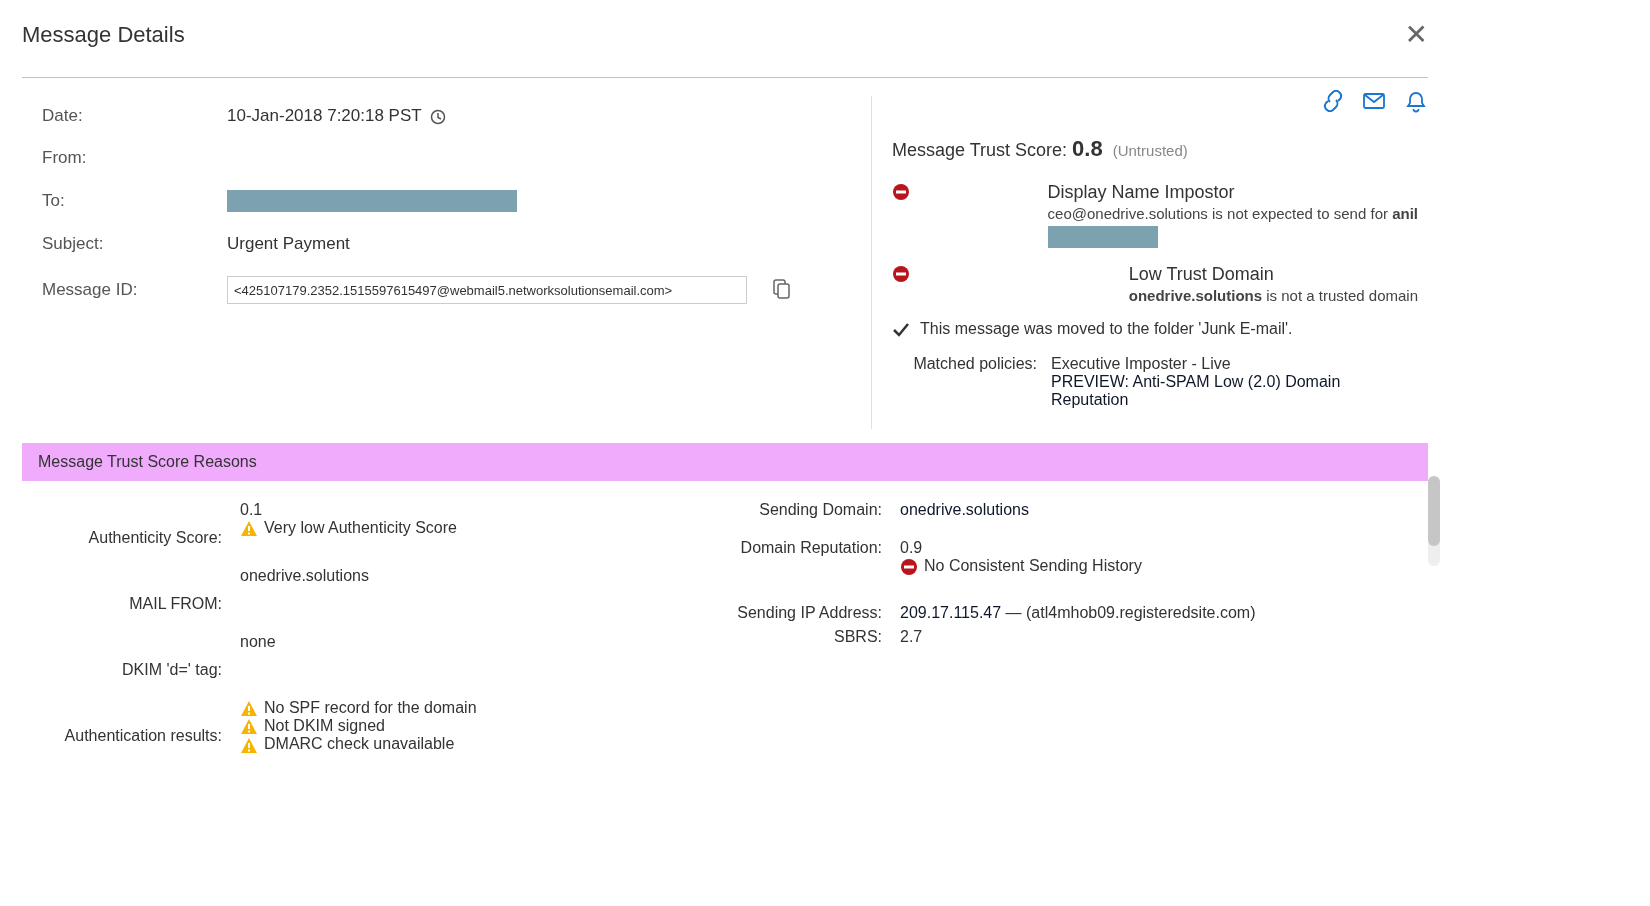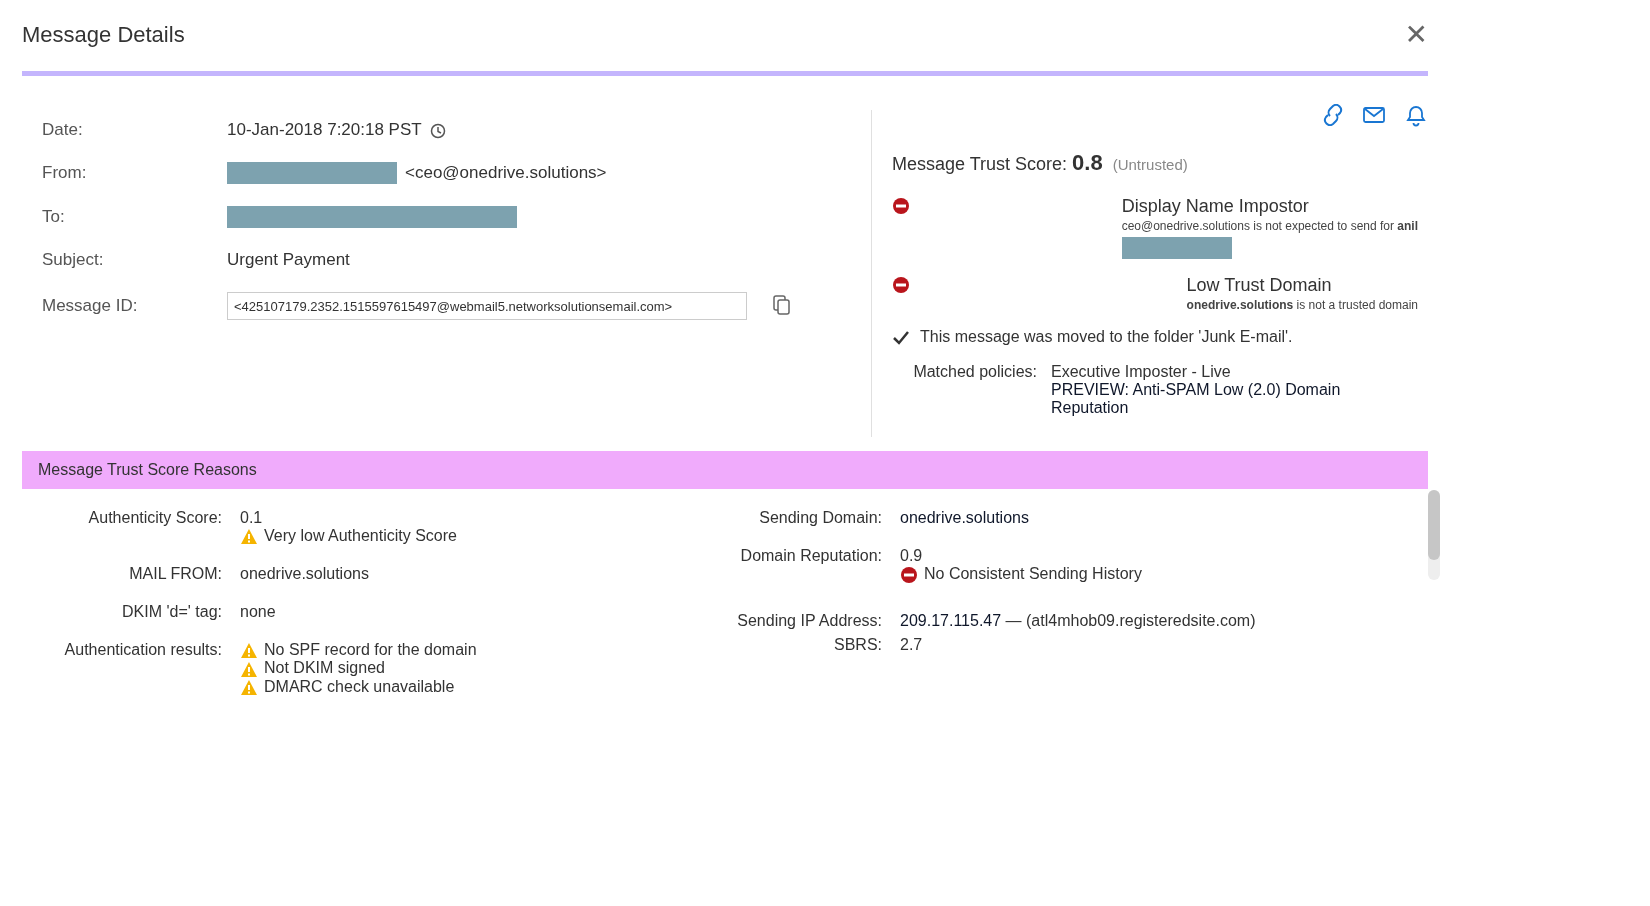--- a/index.html
+++ b/index.html
@@ -10,23 +10,23 @@
   font-size: 16px;
 }
 .panel {
   width: 1450px;
   padding: 18px 22px 0 22px;
 }
 .header {
   display: flex;
   justify-content: space-between;
   align-items: center;
-  border-bottom: 5px solid #c4b5fd;
-  padding-bottom: 20px;
-  margin-bottom: 34px;
+  border-bottom: 1px solid #c4b5fd;
+  padding-bottom: 26px;
+  margin-bottom: 18px;
 }
 .page-title {
   font-size: 22px;
   font-weight: 400;
   color: #333;
 }
 .close-btn {
   font-size: 28px;
   color: #666;
   cursor: pointer;
@@ -116,21 +116,21 @@
   justify-content: space-between;
 }
 .stop-icon {
   flex: 0 0 20px;
 }
 .reason-title {
   font-size: 18px;
   color: #333;
 }
 .reason-desc {
-  font-size: 12px;
+  font-size: 15px;
   color: #444;
   margin-top: 2px;
 }
 .check-line {
   display: flex;
   gap: 10px;
   align-items: center;
   margin-bottom: 16px;
 }
 .policies-row {
@@ -169,21 +169,21 @@
 }
 .reason-pair {
   display: flex;
   margin-bottom: 20px;
 }
 .reason-pair .rlabel {
   text-align: right;
   padding-right: 18px;
   color: #333;
 }
-.reasons-left .rlabel { flex: 0 0 200px; }
+.reasons-left .rlabel { flex: 0 0 200px; margin-top: 28px; }
 .reasons-right .rlabel { flex: 0 0 190px; }
 .reason-pair .rvalue {
   flex: 1;
   color: #333;
 }
 .warn-line, .stop-line {
   display: flex;
   align-items: center;
   gap: 6px;
 }
@@ -262,24 +262,20 @@
         <div class="field-value">
           <span>10-Jan-2018 7:20:18 PST</span>
           <span><svg width="16" height="16">
                 <use href="#i-clock"></use>
               </svg></span>
         </div>
       </div>
 
       <div class="field-row">
         <div class="field-label">From:</div>
-        <div class="field-value">
-          <span class="redacted w160"></span>
-          <span>&lt;ceo@onedrive.solutions&gt;</span>
-        </div>
       </div>
 
 
       <div class="field-row">
         <div class="field-label">To:</div>
         <div class="field-value">
           <span class="redacted w280"></span>
         </div>
       </div>
 

